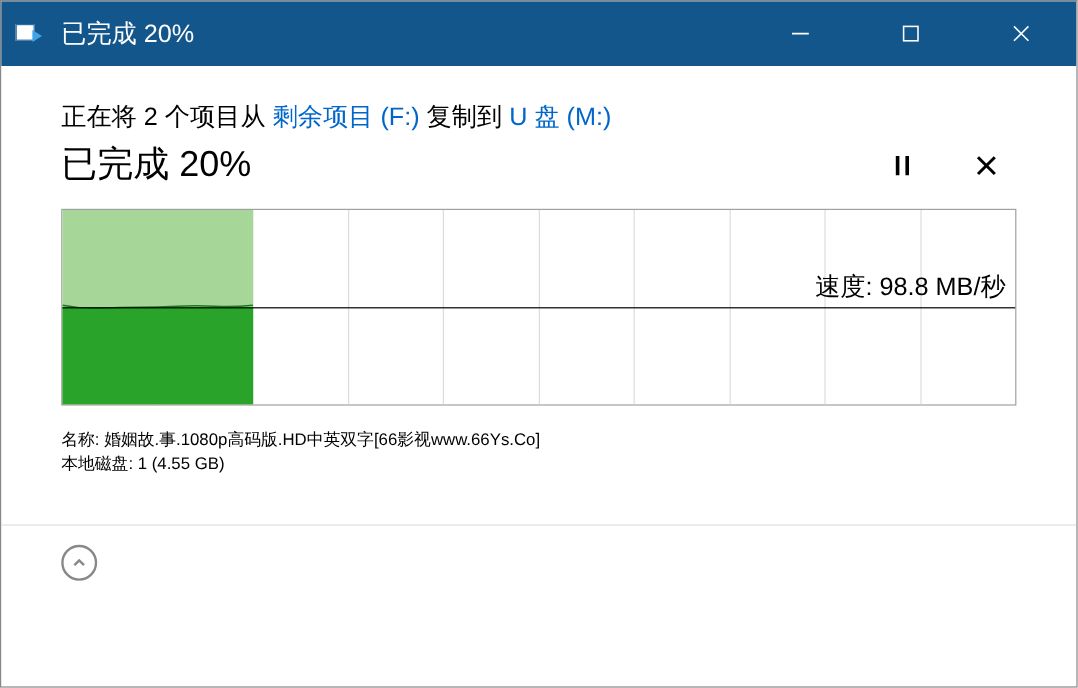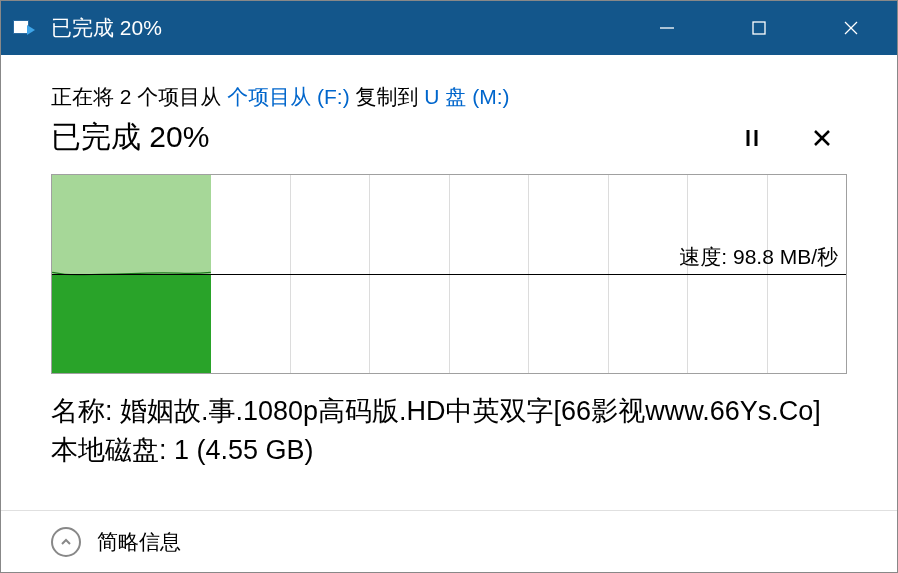--- a/index.html
+++ b/index.html
@@ -102,21 +102,21 @@
       cursor: pointer;
       margin-left: 20px;
     }
     .action-btn svg {
       stroke: #000;
       stroke-width: 2.2;
       fill: none;
     }
     .chart {
       margin-top: 16px;
-      height: 200px;
+      height: 164px;
       border: 1px solid #a0a0a0;
       position: relative;
       background: #fff;
     }
     .chart-grid {
       position: absolute;
       inset: 0;
       display: flex;
     }
     .chart-grid-col {
@@ -161,21 +161,21 @@
       position: absolute;
       left: 0;
       width: 20%;
       top: 50%;
       height: 16px;
       transform: translateY(-50%);
       pointer-events: none;
     }
     .details {
       margin-top: 18px;
-      font-size: 27px;
+      font-size: 14px;
       line-height: 1.45;
       color: #000;
     }
     .details-row {
       white-space: nowrap;
       overflow: hidden;
     }
     .footer-sep {
       margin-top: 40px;
       height: 1px;
@@ -228,21 +228,21 @@
       <svg width="18" height="18" viewBox="0 0 18 18">
           <line x1="3" y1="3" x2="15" y2="15"></line>
           <line x1="15" y1="3" x2="3" y2="15"></line>
         </svg>
     </div>
   </div>
 </div>
 
 <div class="content">
   <div class="copy-desc">
-    <span>正在将 2 个项目从 </span><span class="link">个项目从 (F:)</span><span> 复制到 </span><span class="link">U 盘 (M:)</span>
+    <span>正在将 2 个项目从 </span><span class="link">剩余项目 (F:)</span><span> 复制到 </span><span class="link">U 盘 (M:)</span>
   </div>
 
   <div class="progress-row">
     <div class="progress-title">已完成 20%</div>
     <div class="action-btn">
       <svg width="20" height="22" viewBox="0 0 20 22">
           <line x1="6" y1="3" x2="6" y2="19" stroke-width="3"></line>
           <line x1="14" y1="3" x2="14" y2="19" stroke-width="3"></line>
         </svg>
     </div>
@@ -286,14 +286,13 @@
   </div>
 </div>
 
 <div class="footer-sep"></div>
 <div class="footer">
   <div class="chevron-circle">
     <svg width="14" height="14" viewBox="0 0 14 14">
         <polyline points="3,9 7,5 11,9"></polyline>
       </svg>
   </div>
-  <div class="footer-label">简略信息</div>
 </div>
 
 </body></html>

